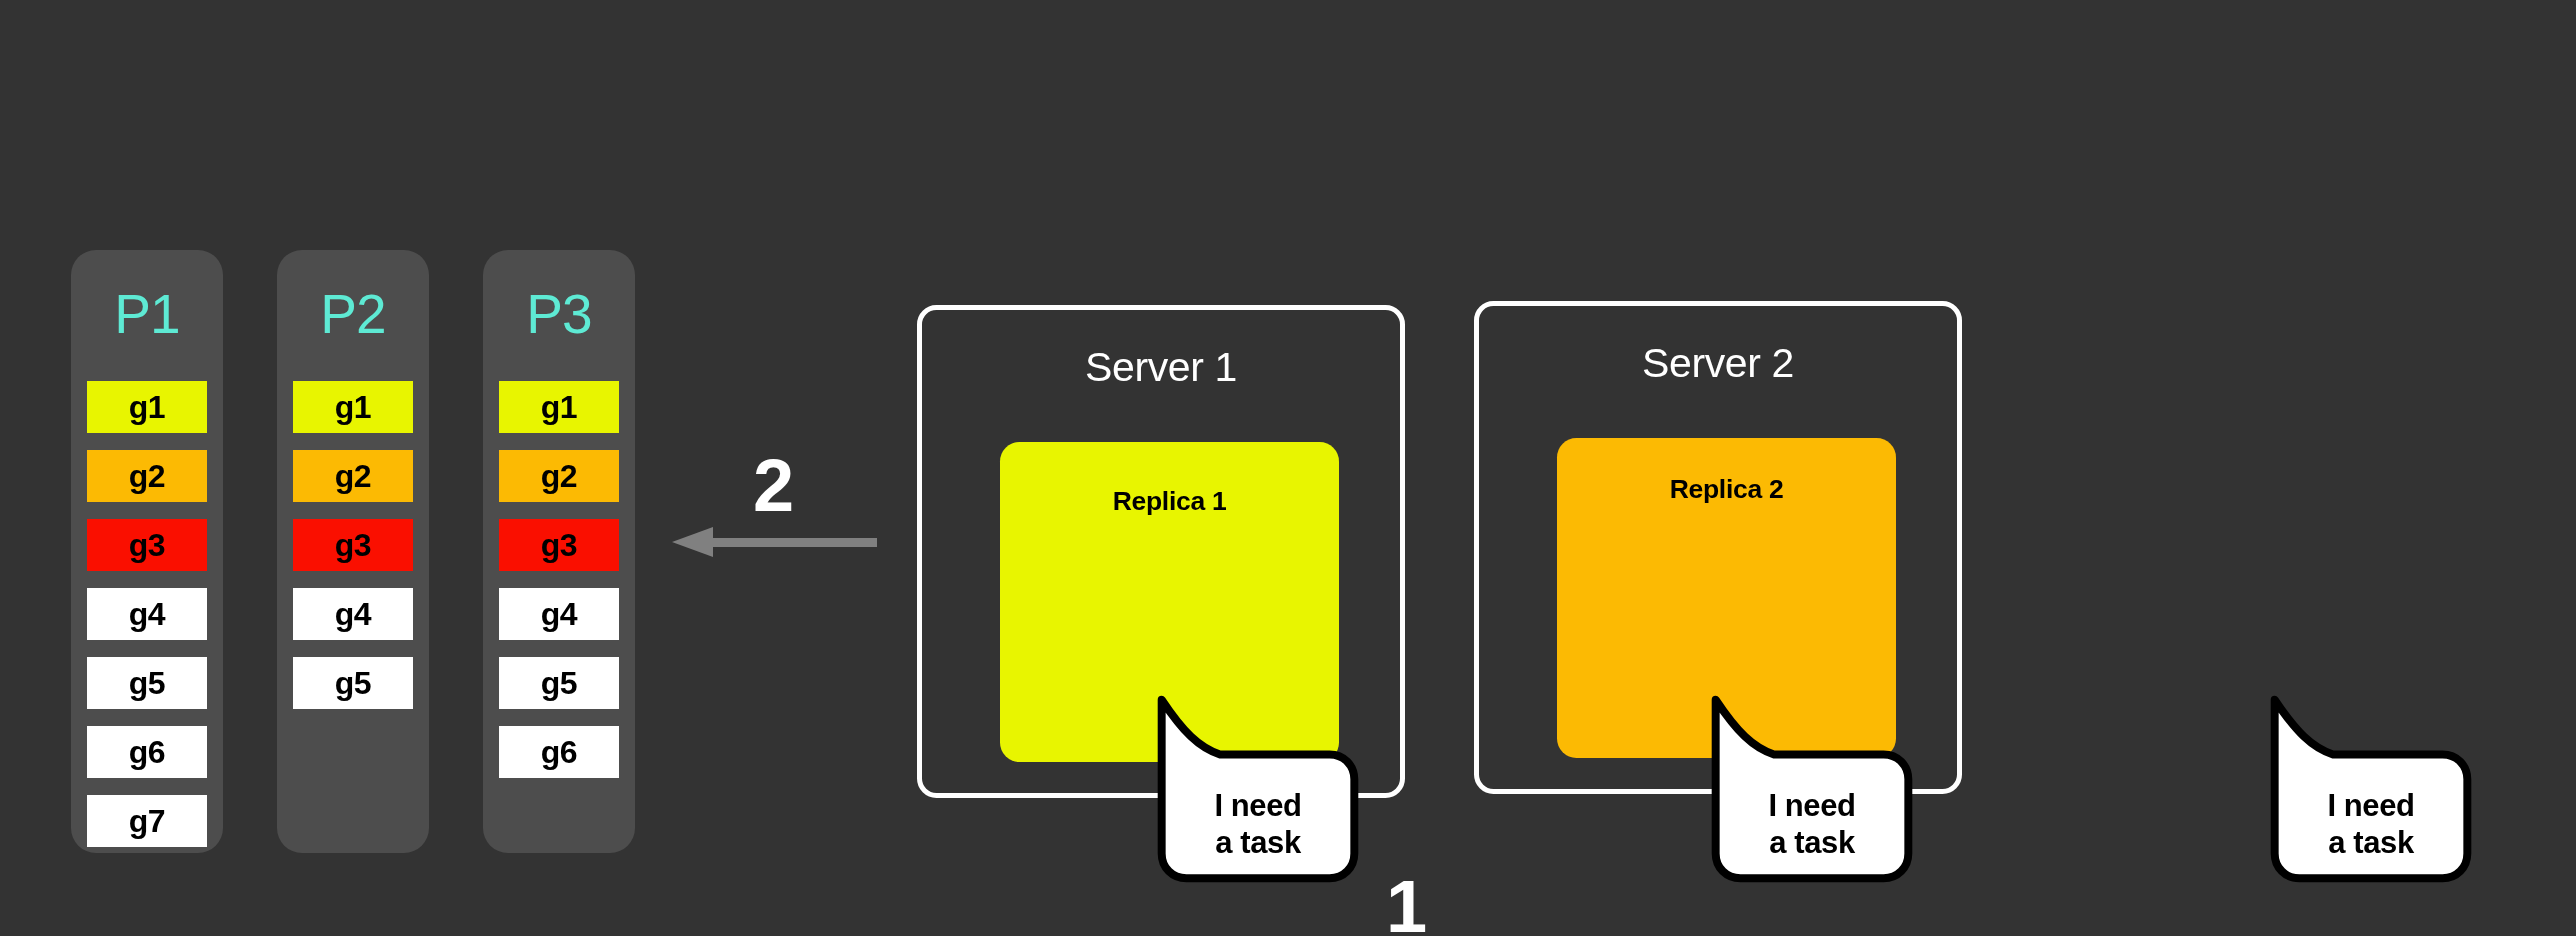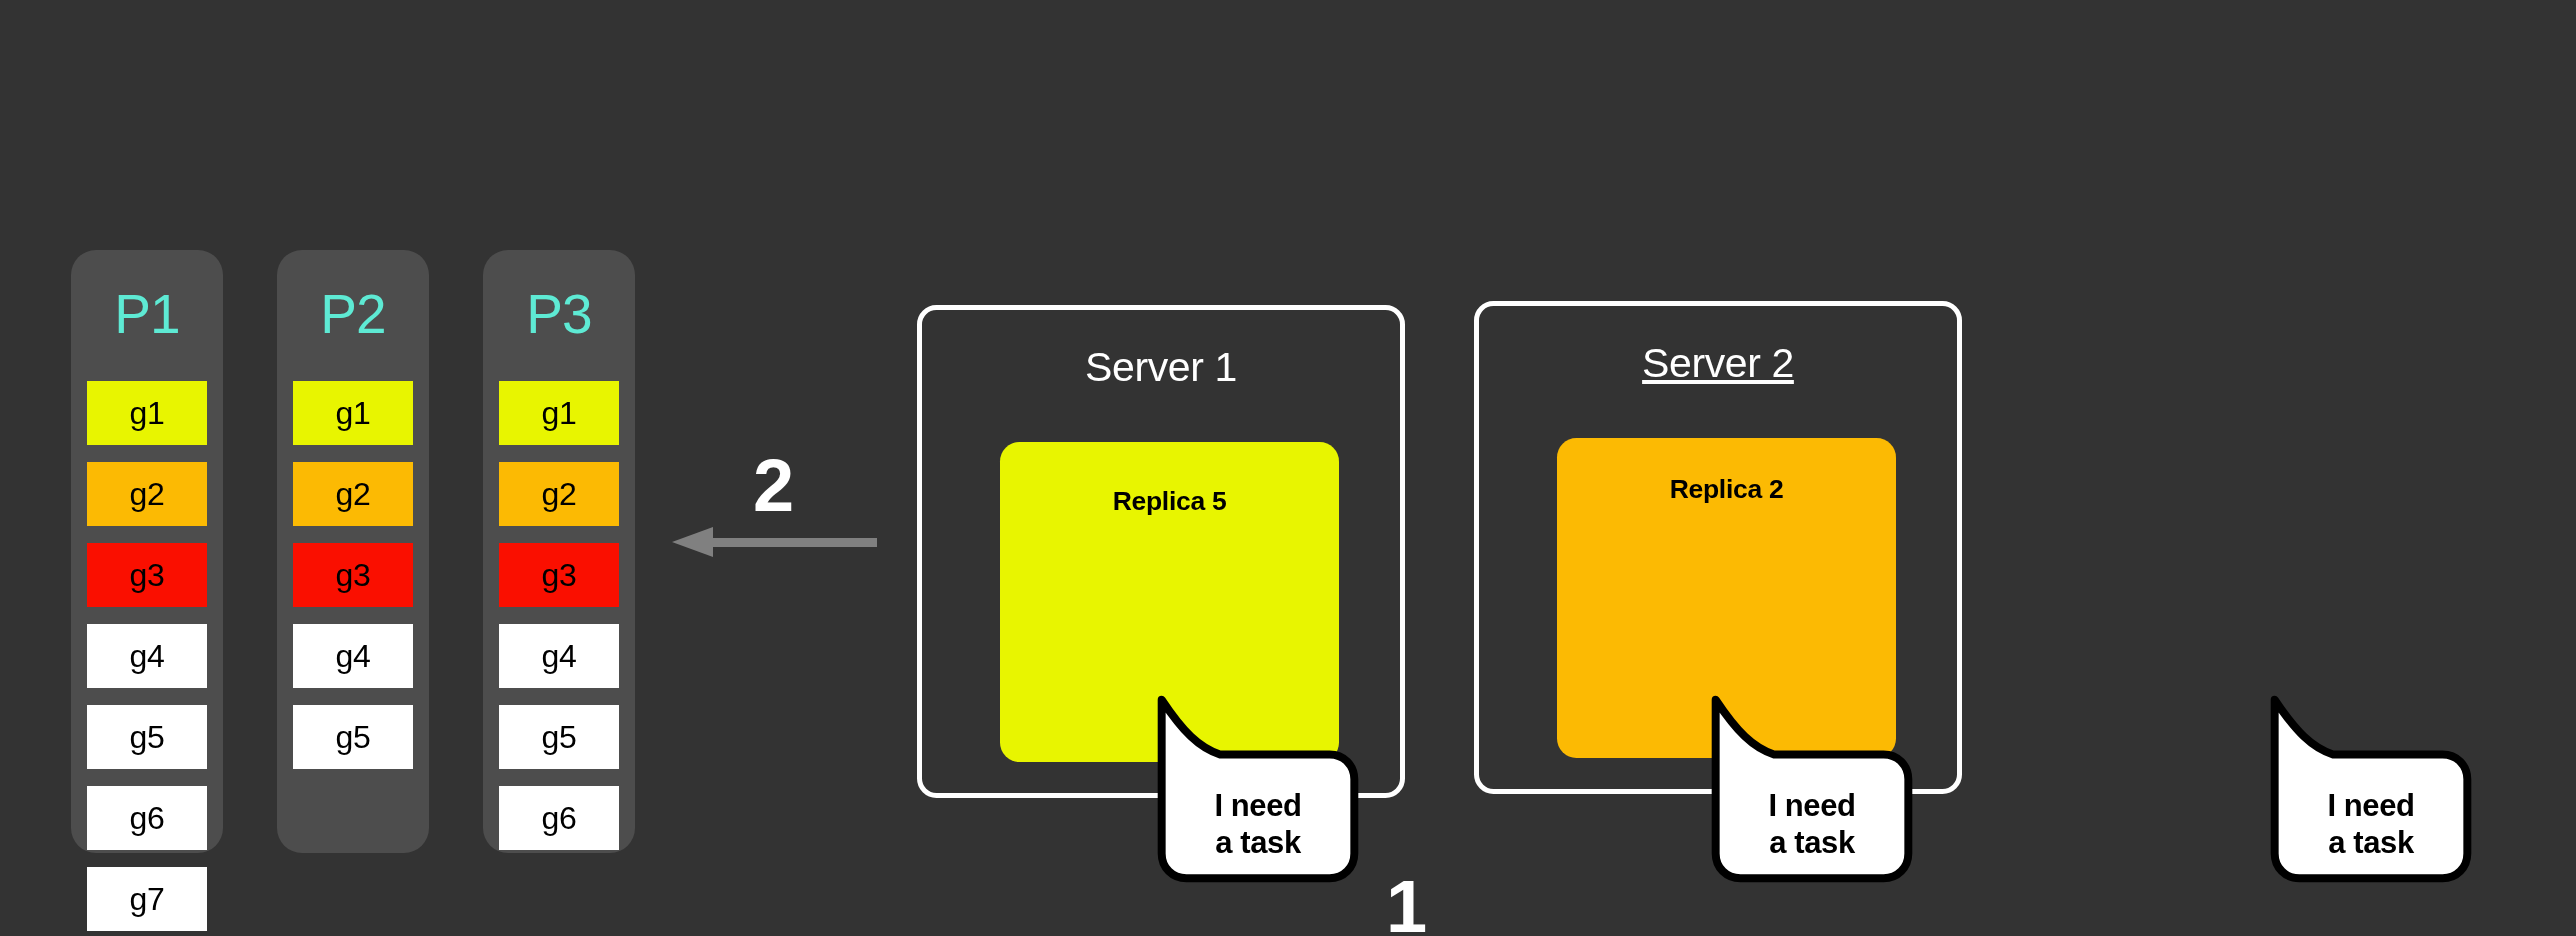--- a/index.html
+++ b/index.html
@@ -41,28 +41,28 @@
     padding-top: 37px;
     letter-spacing: -0.9px;
   }
   .slots {
     position: absolute;
     left: 16px;
     top: 131px;
     width: 120px;
   }
   .slot {
-    height: 64px;
+    height: 52px;
     margin-bottom: 17px;
     display: flex;
     align-items: center;
     justify-content: center;
     color: #000000;
     font-size: 32px;
-    font-weight: normal;
+    font-weight: bold;
     letter-spacing: -0.4px;
   }
   .slot:last-child { margin-bottom: 0; }
 
   #p1 { left: 71px; }
   #p2 { left: 277px; }
   #p3 { left: 483px; }
 
   
   #arrow-group {
@@ -127,21 +127,21 @@
     font-weight: bold;
     text-align: center;
     letter-spacing: -0.3px;
   }
 
   #server1 { left: 917px; top: 305px; height: 493px; }
   #server1 .server-title { margin-top: 37px; }
   #server1 .replica { left: 78px; top: 132px; width: 339px; height: 320px; padding-top: 44px; }
 
   #server2 { left: 1474px; top: 301px; height: 493px; }
-  #server2 .server-title { margin-top: 37px; text-decoration: underline; }
+  #server2 .server-title { margin-top: 37px; }
   #server2 .replica { left: 78px; top: 132px; width: 339px; height: 320px; padding-top: 36px; }
 
   #server3 { left: 2018px; top: 305px; height: 493px; }
   #server3 .server-title { margin-top: 37px; }
   #server3 .replica { left: 78px; top: 132px; width: 339px; height: 320px; padding-top: 44px; }
 
   
   .bubble {
     position: absolute;
     width: 228px;
@@ -208,21 +208,21 @@
 
   <div class="step-number" id="step-2">2</div>
 
   <div id="arrow-group">
     <div id="arrow-head"></div>
     <div id="arrow-shaft"></div>
   </div>
 
   <div class="server" id="server1">
     <div class="server-title">Server 1</div>
-    <div class="replica" style="background-color: rgb(232, 245, 0);">Replica 5</div>
+    <div class="replica" style="background-color: rgb(232, 245, 0);">Replica 1</div>
   </div>
 
   <div class="server" id="server2">
     <div class="server-title">Server 2</div>
     <div class="replica" style="background-color: rgb(252, 186, 3);">Replica 2</div>
   </div>
 
 
   <div class="bubble" id="bubble1">
     <svg viewBox="0 0 258 150">

